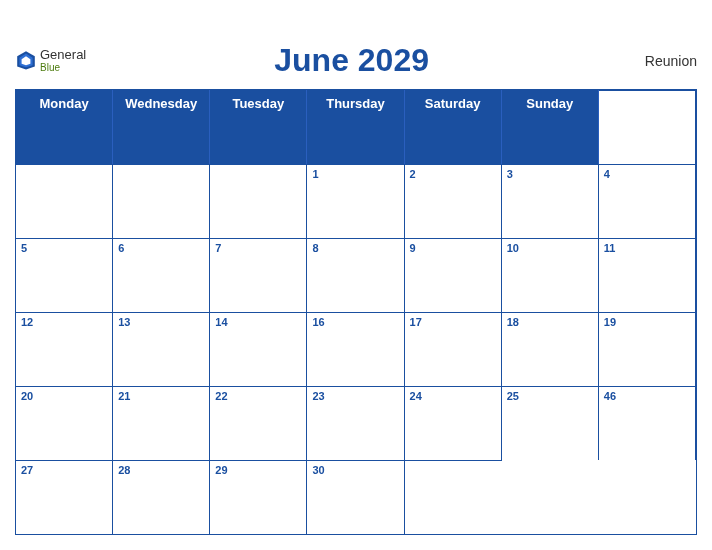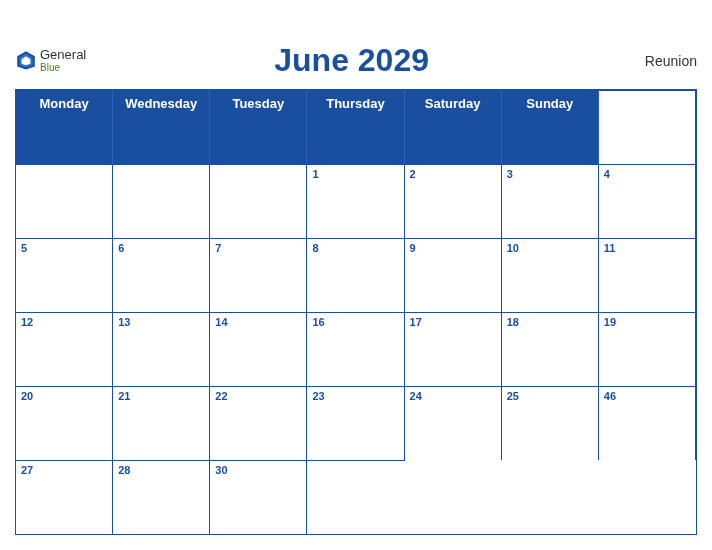--- a/index.html
+++ b/index.html
@@ -243,19 +243,22 @@
     <div class="calendar-cell">
         <span class="cell-number">46</span>
       </div>
     <div class="calendar-cell">
         <span class="cell-number">27</span>
       </div>
     <div class="calendar-cell">
         <span class="cell-number">28</span>
       </div>
     <div class="calendar-cell">
+        <span class="cell-number">29</span>
+      </div>
+    <div class="calendar-cell">
         <span class="cell-number">30</span>
       </div>
     <div class="calendar-cell cell-empty">
         <span class="cell-number"></span>
       </div>
   </div>
 </div>
 
 </body></html>

